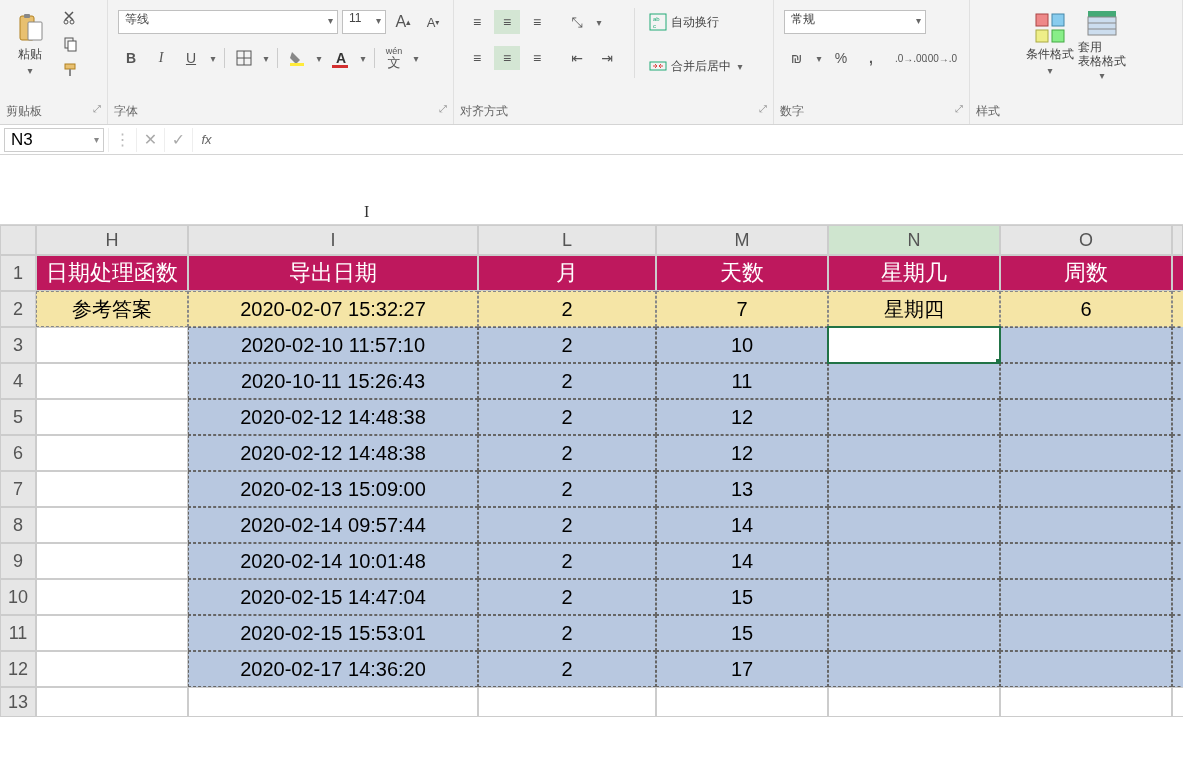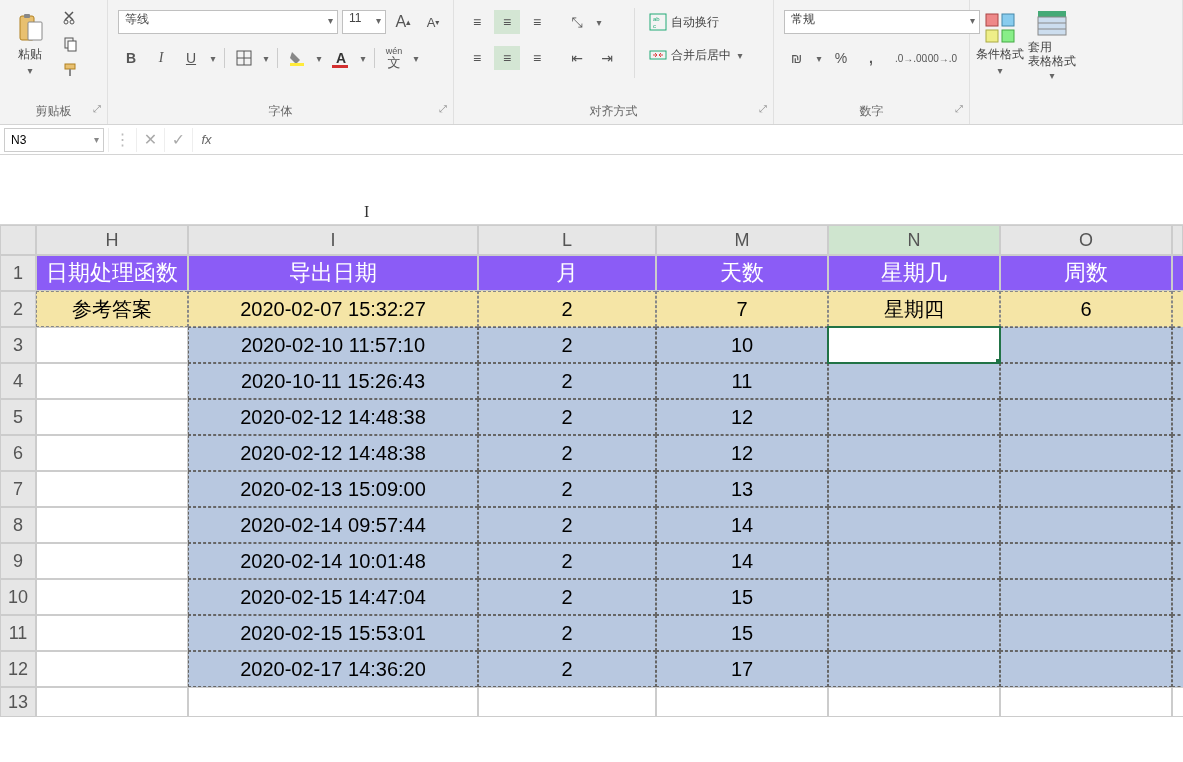--- a/index.html
+++ b/index.html
@@ -2,52 +2,52 @@
 <html><head>
 <meta charset="utf-8">
 <style>
 * { box-sizing: border-box; margin: 0; padding: 0; font-family: "Microsoft YaHei", Arial, sans-serif; }
 body { background: #fff; user-select: none; width: 1183px; height: 762px; overflow: hidden; }
 
 
 .ribbon { display: flex; height: 125px; background: #f3f3f3; border-bottom: 1px solid #d4d4d4; }
 .group { display: flex; flex-direction: column; padding: 4px 6px 2px; border-right: 1px solid #e0e0e0; }
 .group-body { flex: 1; display: flex; align-items: flex-start; gap: 4px; }
-.group-label { text-align: center; font-size: 12px; color: #666; padding: 2px 0; position: relative; }
+.group-label { font-size: 12px; color: #666; padding: 2px 0; position: relative; }
 .group-label .launcher { position: absolute; right: 0; top: 2px; font-size: 10px; color: #888; cursor: pointer; }
 .big-btn { display: flex; flex-direction: column; align-items: center; justify-content: center; width: 48px; height: 80px; cursor: pointer; font-size: 12px; color: #444; gap: 2px; }
 .big-btn svg, .big-btn .ico { width: 32px; height: 32px; }
 .mini-col { display: flex; flex-direction: column; gap: 6px; padding: 4px 2px; }
 .mini-btn { width: 22px; height: 20px; cursor: pointer; display: flex; align-items: center; justify-content: center; font-size: 14px; color: #555; }
 .row { display: flex; align-items: center; gap: 4px; height: 28px; }
 .sel { height: 24px; border: 1px solid #c0c0c0; background: #fff; font-size: 12px; padding: 0 18px 0 6px; cursor: pointer; position: relative; color: #444; }
 .sel::after { content: "▾"; position: absolute; right: 4px; top: 4px; font-size: 10px; color: #666; }
 .dd { width: 10px; font-size: 10px; color: #666; cursor: pointer; text-align: center; }
 .icon-btn { width: 26px; height: 24px; display: flex; align-items: center; justify-content: center; cursor: pointer; font-size: 14px; color: #555; }
 
 
 .fbar { display: flex; align-items: center; height: 30px; border-bottom: 1px solid #d4d4d4; background: #fff; }
-.namebox { width: 100px; height: 24px; border: 1px solid #ccc; margin: 0 4px; padding: 0 6px; font-size: 12px; position: relative; display: flex; align-items: center; }
+.namebox { width: 100px; height: 24px; border: 1px solid #ccc; margin: 0 4px; padding: 0 6px; font-size: 17px; position: relative; display: flex; align-items: center; }
 .namebox::after { content: "▾"; position: absolute; right: 4px; color: #888; font-size: 10px; }
 .fbtn { width: 28px; height: 24px; display: flex; align-items: center; justify-content: center; color: #aaa; cursor: pointer; border-left: 1px solid #eee; }
 .fxlabel { font-style: italic; font-size: 13px; color: #666; text-align: center; }
 .finput { flex: 1; height: 24px; border: none; outline: none; padding: 0 6px; font-size: 13px; }
 
 
 .spacer { height: 70px; background: #fff; border-bottom: 1px solid #d4d4d4; position: relative; }
 .cursor-i { position: absolute; left: 364px; top: 48px; font-size: 16px; color: #333; font-family: serif; }
 
 
 .grid { display: grid; font-size: 20px; }
 .ghead { background: #e6e6e6; border: 1px solid #ccc; text-align: center; font-size: 18px; color: #555; height: 30px; line-height: 28px; cursor: pointer; }
 .ghead.sel-col { background: #cfe5cf; }
 .rhead { background: #e6e6e6; border: 1px solid #ccc; text-align: center; font-size: 18px; color: #555; width: 36px; cursor: pointer; display: flex; align-items: center; justify-content: center; }
 .corner { background: #e6e6e6; border: 1px solid #ccc; cursor: pointer; }
 .cell { border: 1px solid #ccc; padding: 0 6px; height: 36px; line-height: 34px; text-align: center; white-space: nowrap; overflow: hidden; }
-.hdr-row .cell { background: #8b5cf6; color: #fff; font-weight: normal; font-size: 22px; }
+.hdr-row .cell { background: #be185d; color: #fff; font-weight: normal; font-size: 22px; }
 .ref-row .cell { background: #f5e5a6; border: 1px dashed #888; }
 .data-row .cell { background: #b8c8e0; border: 1px dashed #666; }
 .data-row .cell.colH { background: #fff; border: 1px solid #ccc; }
 .active-cell { outline: 2px solid #217346; outline-offset: -1px; background: #fff !important; position: relative; }
 .active-cell::after { content: ""; position: absolute; right: -3px; bottom: -3px; width: 6px; height: 6px; background: #217346; }
 .row13 .cell { background: #fff; height: 30px; }
 
 
 .grid { grid-template-columns: 36px 152px 290px 178px 172px 172px 172px 11px; }
 
@@ -154,21 +154,21 @@
         <div class="row">
           <div class="icon-btn">≡</div>
           <div class="icon-btn" style="background:#d4e6d4">≡</div>
           <div class="icon-btn">≡</div>
           <div style="width:6px"></div>
           <div class="icon-btn">⇤</div>
           <div class="icon-btn">⇥</div>
         </div>
       </div>
       <div style="width:1px;height:70px;background:#ddd;margin:4px 6px"></div>
-      <div style="display:flex;flex-direction:column;gap:5px;padding:4px">
+      <div style="display:flex;flex-direction:column;gap:16px;padding:4px">
         <div class="row" style="cursor:pointer">
           <svg width="18" height="18" viewBox="0 0 18 18">
               <rect x="1" y="1" width="16" height="16" fill="none" stroke="#2a7"></rect>
               <text x="4" y="8" font-size="6" fill="#2a7">ab</text>
               <text x="4" y="15" font-size="6" fill="#2a7">c</text>
             </svg>
           <span style="font-size:12px;color:#444">自动换行</span>
         </div>
         <div class="row" style="cursor:pointer">
           <svg width="18" height="18" viewBox="0 0 18 18">
@@ -180,41 +180,41 @@
           <span class="dd">▾</span>
         </div>
       </div>
     </div>
     <div class="group-label"><span>对齐方式</span><span class="launcher">⤢</span></div>
   </div>
 
   <div class="group" style="width:196px">
     <div class="group-body" style="flex-direction:column;gap:8px;padding:4px">
       <div class="row">
-        <div class="sel" style="width:196px">常规</div>
+        <div class="sel" style="width:142px">常规</div>
       </div>
       <div class="row">
         <div class="icon-btn">
             <svg width="16" height="16">
               <text x="2" y="13" font-size="13" fill="#555">₪</text>
             </svg>
           </div>
           <span class="dd">▾</span>
         <div class="icon-btn">%</div>
         <div class="icon-btn" style="font-weight:bold">,</div>
         <div style="width:6px"></div>
         <div class="icon-btn" style="font-size:10px">.0→.00</div>
         <div class="icon-btn" style="font-size:10px">.00→.0</div>
       </div>
     </div>
     <div class="group-label"><span>数字</span><span class="launcher">⤢</span></div>
   </div>
 
   <div class="group" style="flex:1">
-    <div class="group-body" style="">
+    <div class="group-body" style="justify-content:center">
       <div class="big-btn">
         <svg viewBox="0 0 32 32">
             <rect x="2" y="2" width="12" height="12" fill="#e88" stroke="#a44"></rect>
             <rect x="18" y="2" width="12" height="12" fill="#8ce" stroke="#48a"></rect>
             <rect x="2" y="18" width="12" height="12" fill="#ee8" stroke="#aa4"></rect>
             <rect x="18" y="18" width="12" height="12" fill="#8e8" stroke="#4a4"></rect>
           </svg>
         <span>条件格式</span>
           <span class="dd">▾</span>
       </div>
@@ -223,20 +223,21 @@
             <rect x="2" y="4" width="28" height="6" fill="#4a7"></rect>
             <rect x="2" y="10" width="28" height="18" fill="#cde" stroke="#888"></rect>
             <line x1="2" y1="16" x2="30" y2="16" stroke="#888"></line>
             <line x1="2" y1="22" x2="30" y2="22" stroke="#888"></line>
           </svg>
         <span style="white-space:pre-line;line-height:1.1">套用
 表格格式</span>
           <span class="dd">▾</span>
       </div>
     </div>
+    <div class="group-label"><span>样式</span></div>
   </div>
 </div>
 
 <div class="fbar">
   <div class="namebox">
       <span>N3</span>
     </div>
   <div class="fbtn" style="color:#bbb">⋮</div>
   <div class="fbtn">✕</div>
   <div class="fbtn">✓</div>

